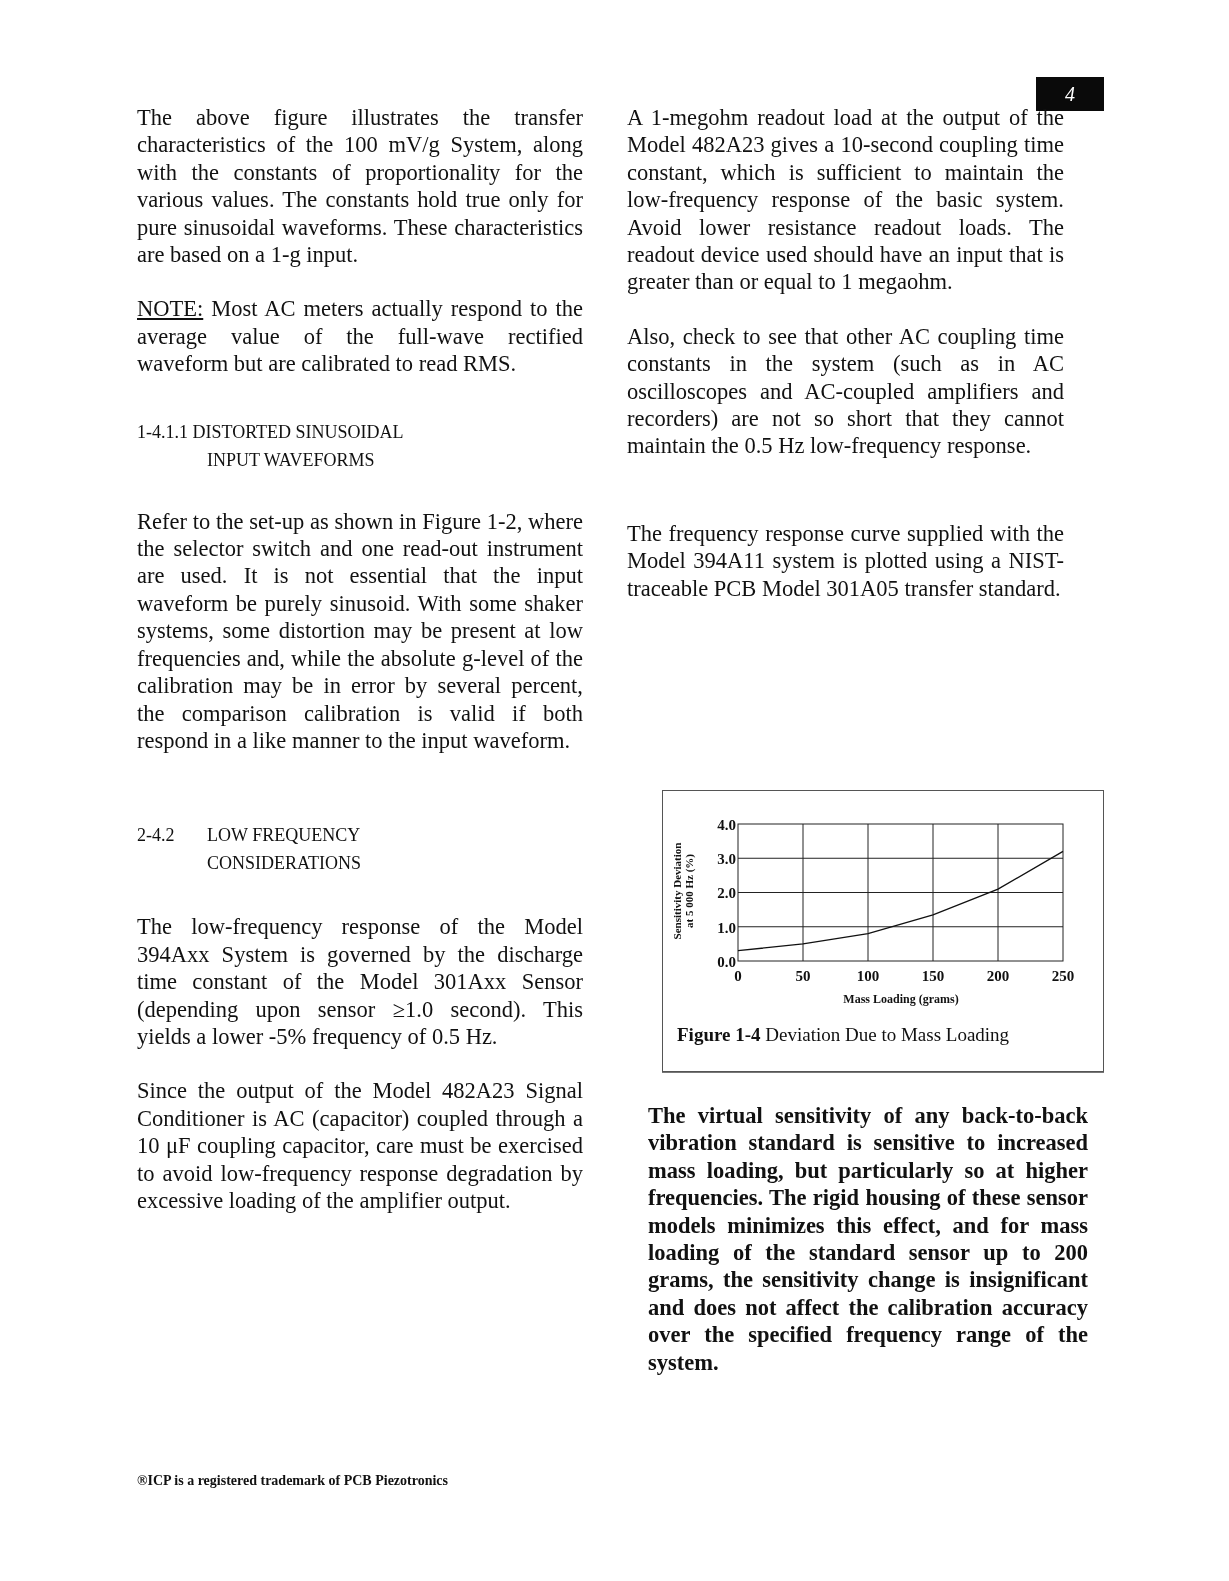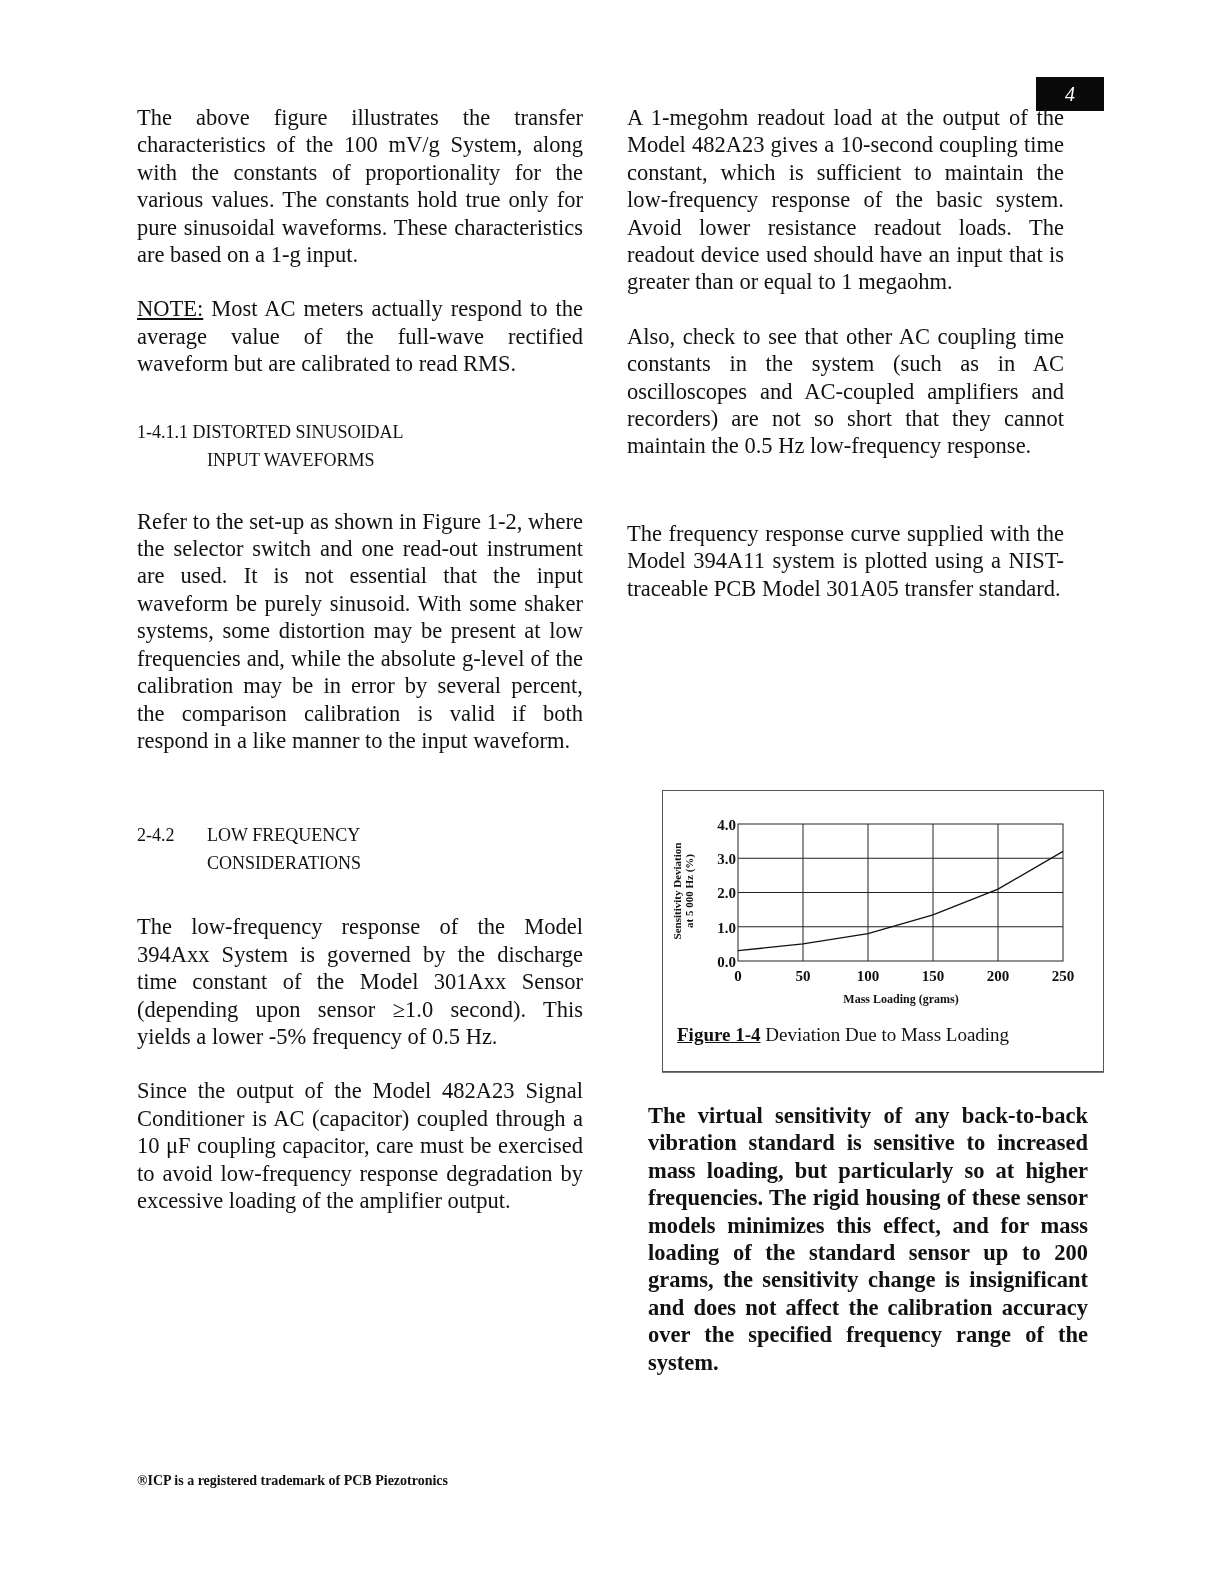--- a/index.html
+++ b/index.html
@@ -11,21 +11,21 @@
   .col-left { left:137px; top:104px; }
   .col-right { left:627px; top:104px; }
   p.para { margin:0; font-size:22.5px; line-height:27.4px; text-align:justify; }
   .note-label { text-decoration:underline; }
   h2.section { margin:0; font-size:18px; line-height:28px; font-weight:normal; }
   .h-num { display:inline-block; width:70px; }
   .h-indent { padding-left:70px; display:block; }
   .figure-box { position:absolute; left:662px; top:762px; width:440px; height:280px;
                 border:1px solid #555; box-shadow: 0 1px 0 #777; margin-top: 28px; }
   .figure-caption { position:absolute; left:14px; top:233px; font-size:19px; font-family:"Liberation Serif", serif; }
-  .figure-caption b { font-weight:bold;text-decoration:underline; }
+  .figure-caption b { font-weight:bold; }
   .footer { position:absolute; left:137px; top:1473px; font-weight:bold; font-size:14px; }
   svg text { font-family:"Liberation Serif", serif; }
 </style>
 </head>
 <body>
 
 <div class="page-badge">4</div>
 
 <div class="col col-left">
   <p class="para">The above figure illustrates the transfer characteristics of the 100 mV/g System, along with the constants of proportionality for the various values. The constants hold true only for pure sinusoidal waveforms. These characteristics are based on a 1-g input.</p>

